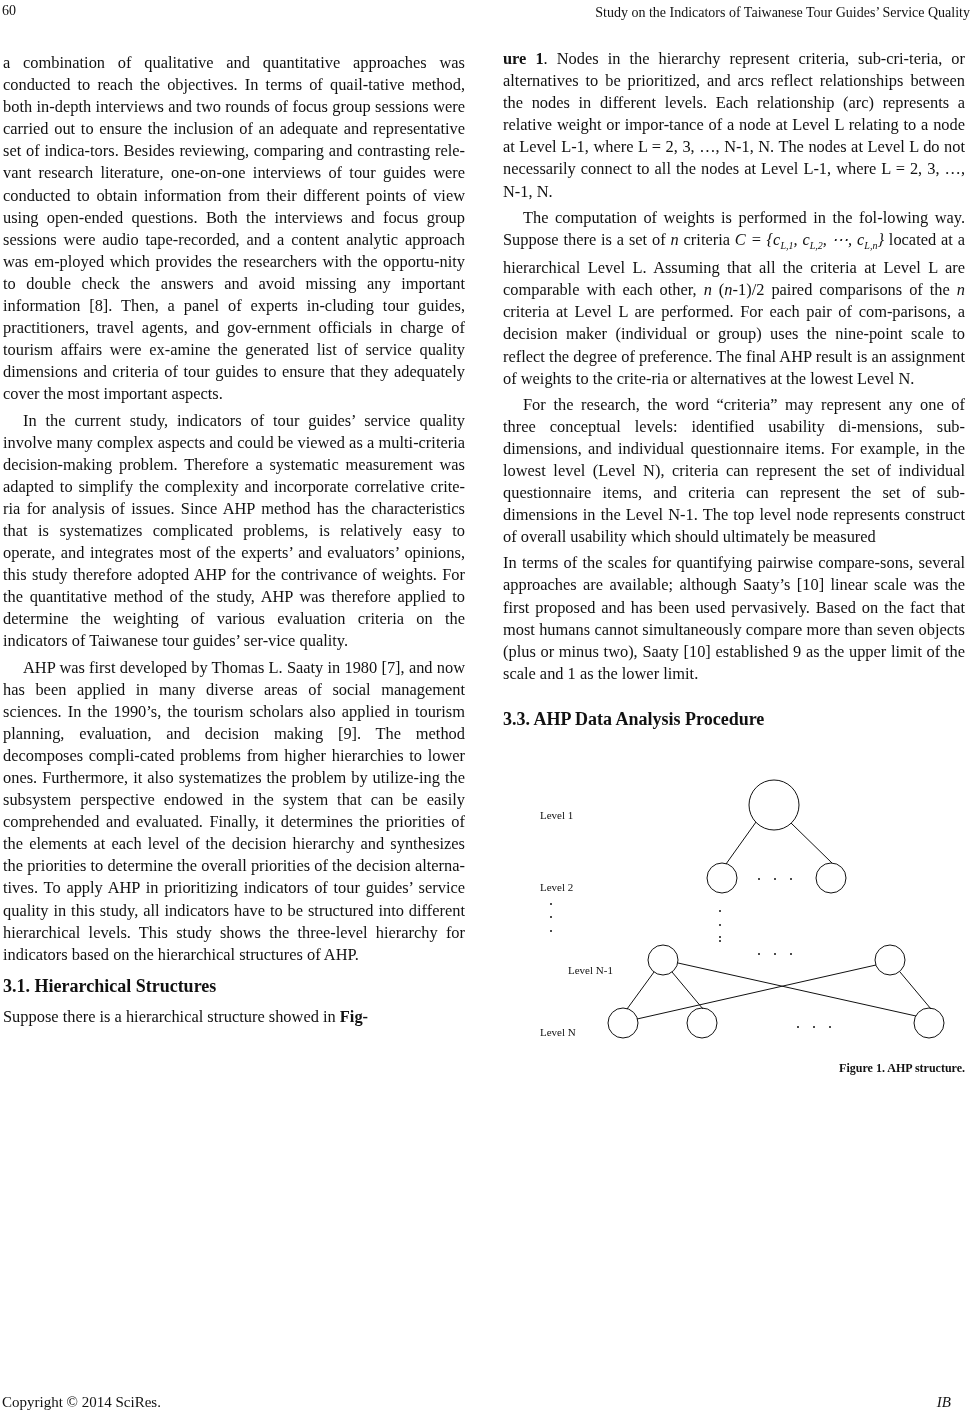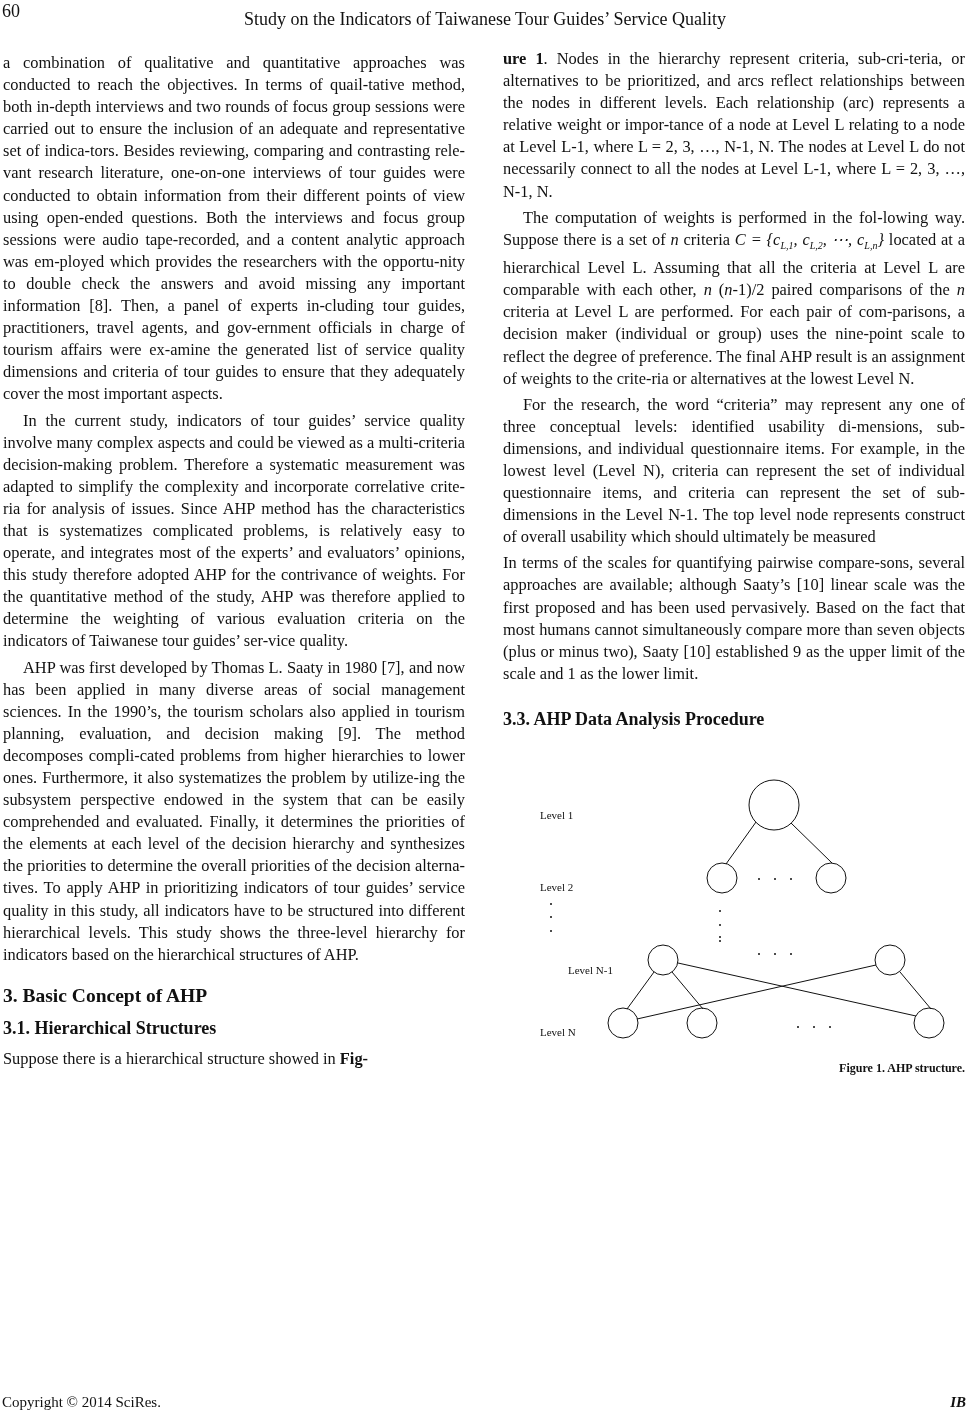--- a/index.html
+++ b/index.html
@@ -2,24 +2,24 @@
 <html><head>
 <meta charset="utf-8">
 <style>
   html, body { margin: 0; padding: 0; background: #ffffff; }
   body {
     width: 970px; height: 1414px; position: relative; overflow: hidden;
     font-family: "Liberation Serif", "DejaVu Serif", serif; color: #111;
   }
   .running-header {
     position: absolute; top: 0; left: 0; width: 970px; height: 22px;
-    font-size: 18px; line-height: 22px;
+    font-size: 14px; line-height: 22px;
   }
   .running-header .page-num { position: absolute; left: 2px; top: 0; }
-  .running-header .title { position: absolute; left: 0; right: 0; text-align: center; top: 8px; }
+  .running-header .title { position: absolute; left: 0; right: 0; text-align: right; top: 2px; }
   .col {
     position: absolute; top: 52px; width: 462px;
     font-size: 16.4px; line-height: 22.1px; text-align: justify;
   }
   .col.left { left: 3px; }
   .col.right { left: 503px; width: 462px; top: 48px; }
   .col p { margin: 0; }
   .col p.indent { text-indent: 20px; }
   .col p + p { margin-top: 4px; }
   h2.sec { font-size: 19.5px; font-weight: bold; margin: 18px 0 8px 0; line-height: 24px; }
@@ -35,35 +35,34 @@
   }
   .caption {
     text-align: right; font-weight: bold; font-size: 12px; margin-top: 0;
     position: absolute; left: 0; width: 462px; top: 310px;
   }
   .footer {
     position: absolute; left: 0; top: 1392px; width: 970px; height: 20px;
     font-size: 15px; line-height: 20px;
   }
   .footer .copy { position: absolute; left: 2px; }
-  .footer .journal { position: absolute; right: 4px; font-weight: bold; font-style: italic; }
+  .footer .journal { position: absolute; right: 19px; font-weight: normal; font-style: italic; }
 </style>
 </head>
 <body>
 
 <div class="running-header">
   <span class="page-num">60</span>
   <span class="title">Study on the Indicators of Taiwanese Tour Guides’ Service Quality</span>
 </div>
 
 <div class="col left">
   <p>a combination of qualitative and quantitative approaches was conducted to reach the objectives. In terms of quail-tative method, both in-depth interviews and two rounds of focus group sessions were carried out to ensure the inclusion of an adequate and representative set of indica-tors. Besides reviewing, comparing and contrasting rele-vant research literature, one-on-one interviews of tour guides were conducted to obtain information from their different points of view using open-ended questions. Both the interviews and focus group sessions were audio tape-recorded, and a content analytic approach was em-ployed which provides the researchers with the opportu-nity to double check the answers and avoid missing any important information [8]. Then, a panel of experts in-cluding tour guides, practitioners, travel agents, and gov-ernment officials in charge of tourism affairs were ex-amine the generated list of service quality dimensions and criteria of tour guides to ensure that they adequately cover the most important aspects.</p>
   <p class="indent">In the current study, indicators of tour guides’ service quality involve many complex aspects and could be viewed as a multi-criteria decision-making problem. Therefore a systematic measurement was adapted to simplify the complexity and incorporate correlative crite-ria for analysis of issues. Since AHP method has the characteristics that is systematizes complicated problems, is relatively easy to operate, and integrates most of the experts’ and evaluators’ opinions, this study therefore adopted AHP for the contrivance of weights. For the quantitative method of the study, AHP was therefore applied to determine the weighting of various evaluation criteria on the indicators of Taiwanese tour guides’ ser-vice quality.</p>
   <p class="indent">AHP was first developed by Thomas L. Saaty in 1980 [7], and now has been applied in many diverse areas of social management sciences. In the 1990’s, the tourism scholars also applied in tourism planning, evaluation, and decision making [9]. The method decomposes compli-cated problems from higher hierarchies to lower ones. Furthermore, it also systematizes the problem by utilize-ing the subsystem perspective endowed in the system that can be easily comprehended and evaluated. Finally, it determines the priorities of the elements at each level of the decision hierarchy and synthesizes the priorities to determine the overall priorities of the decision alterna-tives. To apply AHP in prioritizing indicators of tour guides’ service quality in this study, all indicators have to be structured into different hierarchical levels. This study shows the three-level hierarchy for indicators based on the hierarchical structures of AHP.</p>
-  <h2 class="sec">3. Basic Concept of AHP</h2>
   <h3 class="subsec">3.1. Hierarchical Structures</h3>
   <p><span>Suppose there is a hierarchical structure showed in </span><b>Fig-</b></p>
 </div>
 
 <div class="col right">
   <p><b>ure 1</b><span>. Nodes in the hierarchy represent criteria, sub-cri-teria, or alternatives to be prioritized, and arcs reflect relationships between the nodes in different levels. Each relationship (arc) represents a relative weight or impor-tance of a node at Level L relating to a node at Level L-1, where L = 2, 3, …, N-1, N. The nodes at Level L do not necessarily connect to all the nodes at Level L-1, where L = 2, 3, …, N-1, N.</span></p>
   <p class="indent"><span>The computation of weights is performed in the fol-lowing way. Suppose there is a set of </span><span class="math">n</span><span> criteria </span><span class="mathset"><span>C = {c</span><sub>L,1</sub><span>, c</span><sub>L,2</sub><span>, ⋯, c</span><sub>L,n</sub><span>}</span></span><span> located at a hierarchical Level L. Assuming that all the criteria at Level L are comparable with each other, </span><span class="math">n</span><span> (</span><span class="math">n</span><span>-1)/2 paired comparisons of the </span><span class="math">n</span><span> criteria at Level L are performed. For each pair of com-parisons, a decision maker (individual or group) uses the nine-point scale to reflect the degree of preference. The final AHP result is an assignment of weights to the crite-ria or alternatives at the lowest Level N.</span></p>
   <p class="indent">For the research, the word “criteria” may represent any one of three conceptual levels: identified usability di-mensions, sub-dimensions, and individual questionnaire items. For example, in the lowest level (Level N), criteria can represent the set of individual questionnaire items, and criteria can represent the set of sub-dimensions in the Level N-1. The top level node represents construct of overall usability which should ultimately be measured</p>
 
   <p>In terms of the scales for quantifying pairwise compare-sons, several approaches are available; although Saaty’s [10] linear scale was the first proposed and has been used pervasively. Based on the fact that most humans cannot simultaneously compare more than seven objects (plus or minus two), Saaty [10] established 9 as the upper limit of the scale and 1 as the lower limit.</p>

